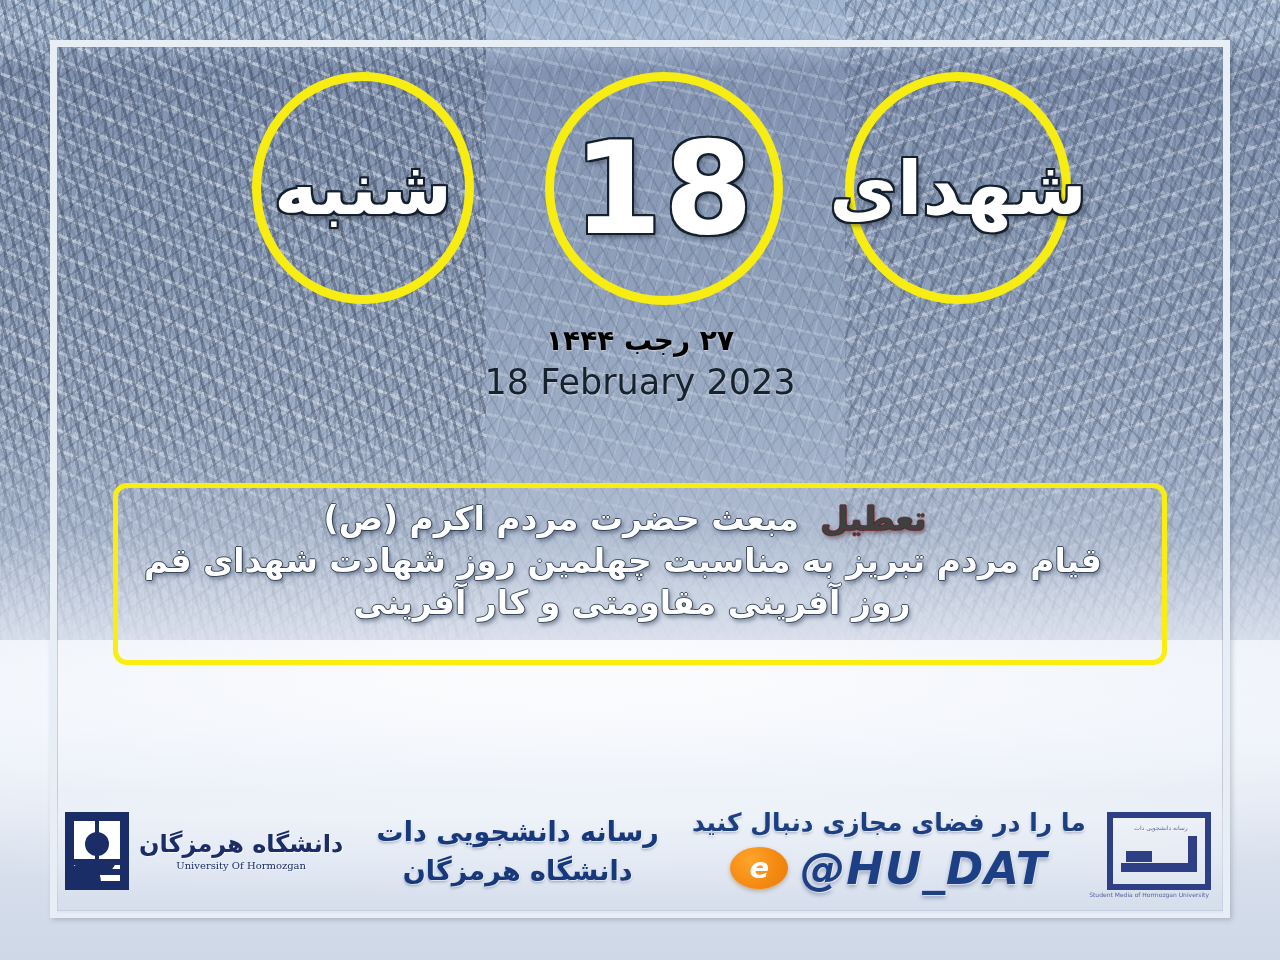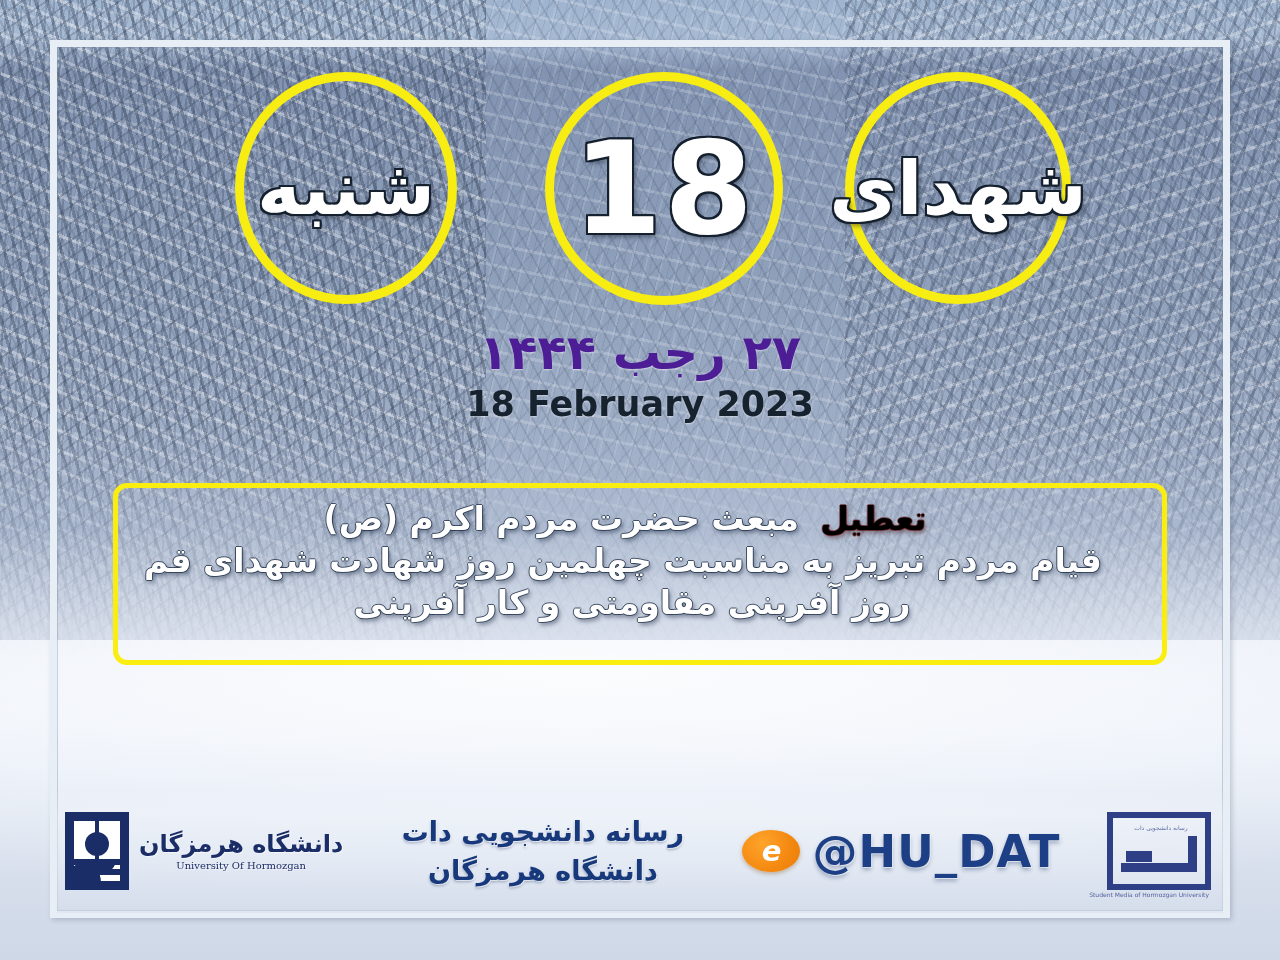--- a/index.html
+++ b/index.html
@@ -101,21 +101,21 @@
     top: 0;
     width: 222px;
     height: 232px;
     border: 9px solid #f7ed12;
     border-radius: 50%;
     display: flex;
     align-items: center;
     justify-content: center;
     box-sizing: border-box;
   }
-  .circle.day   { left: 235px; }
+  .circle.day   { left: 252px; }
   .circle.num   { left: 545px; width: 238px; height: 233px; }
   .circle.month { left: 845px; width: 226px; }
 
   .circle-text {
     color: #ffffff;
     font-weight: bold;
     line-height: 1;
     white-space: nowrap;
     text-shadow:
       2px 0 0 #15202f, -2px 0 0 #15202f, 0 2px 0 #15202f, 0 -2px 0 #15202f,
@@ -127,32 +127,32 @@
   .circle.month .circle-text { font-size: 74px; }
 
   
   .dates {
     position: absolute;
     left: 0; right: 0;
     top: 326px;
     text-align: center;
   }
   .hijri {
-    color: #4c1d95;
-    font-size: 48px;
+    color: #000000;
+    font-size: 28px;
     font-weight: bold;
     line-height: 1.1;
     letter-spacing: 1px;
     text-shadow: 0 1px 2px rgba(255,255,255,.55);
   }
   .gregorian {
     direction: ltr;
     color: #17222f;
     font-size: 35px;
-    font-weight: bold;
+    font-weight: normal;
     line-height: 1.25;
     margin-top: 4px;
     text-shadow: 0 1px 2px rgba(255,255,255,.5);
   }
 
   
   .events {
     position: absolute;
     left: 113px;
     top: 483px;
@@ -172,21 +172,21 @@
     white-space: nowrap;
     text-shadow:
       1px 0 0 rgba(30,45,70,.75), -1px 0 0 rgba(30,45,70,.75),
       0 1px 0 rgba(30,45,70,.75), 0 -1px 0 rgba(30,45,70,.75),
       2px 3px 4px rgba(25,40,65,.5);
   }
   .event-line.l1 { text-align: center; padding-right: 30px; }
   .event-line.l2 { text-align: left; }
   .event-line.l3 { text-align: center; padding-right: 16px; }
   .holiday-tag {
-    color: #000000;
+    color: #404040;
     margin-left: 10px;
     text-shadow:
       1px 0 0 rgba(90,0,0,.55), -1px 0 0 rgba(90,0,0,.55),
       0 1px 0 rgba(90,0,0,.55), 0 -1px 0 rgba(90,0,0,.55),
       2px 3px 4px rgba(60,5,5,.45);
   }
 
   
   .footer {
     position: absolute;
@@ -288,20 +288,21 @@
     box-shadow: 0 2px 4px rgba(120,70,0,.35);
     flex: 0 0 auto;
   }
   .handle {
     color: #1d3f85;
     font-size: 45px;
     font-weight: bold;
     letter-spacing: 1px;
     direction: ltr;
     text-shadow: 1px 1px 0 rgba(255,255,255,.55), 0 3px 4px rgba(25,50,95,.35);
+    font-style: italic;
   }
 
   
   .media-name {
     flex: 0 0 auto;
     text-align: center;
     margin-left: 30px;
     margin-right: 30px;
   }
   .media-line {
@@ -417,20 +418,21 @@
   <div class="footer">
 
     <div class="dat-logo">
       <div class="dat-top">رسانه دانشجویی دات</div>
       <div class="dat-mark"></div>
       <div class="dat-dots"></div>
       <div class="dat-bottom">Student Media of Hormozgan University</div>
     </div>
 
     <div class="follow">
+      <div class="follow-line">ما را در فضای مجازی دنبال کنید</div>
       <div class="handle-row">
         <span class="eitaa-icon">e</span>
         <span class="handle">@HU_DAT</span>
       </div>
     </div>
 
     <div class="media-name">
       <div class="media-line">رسانه دانشجویی دات</div>
       <div class="media-line">دانشگاه هرمزگان</div>
     </div>

